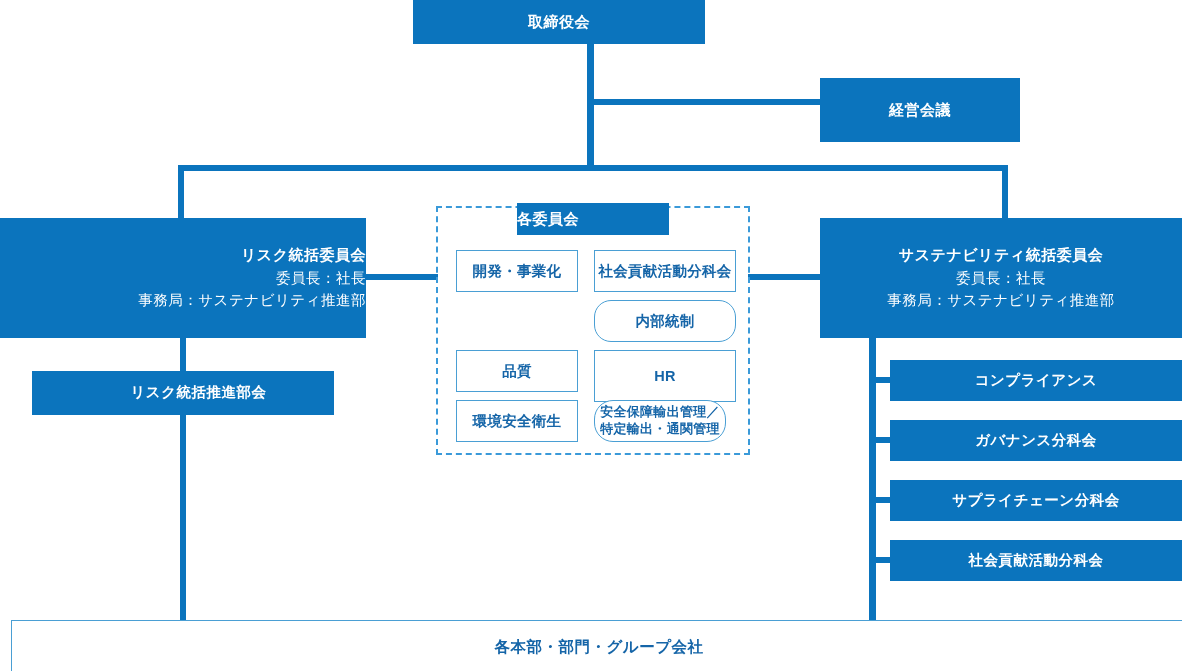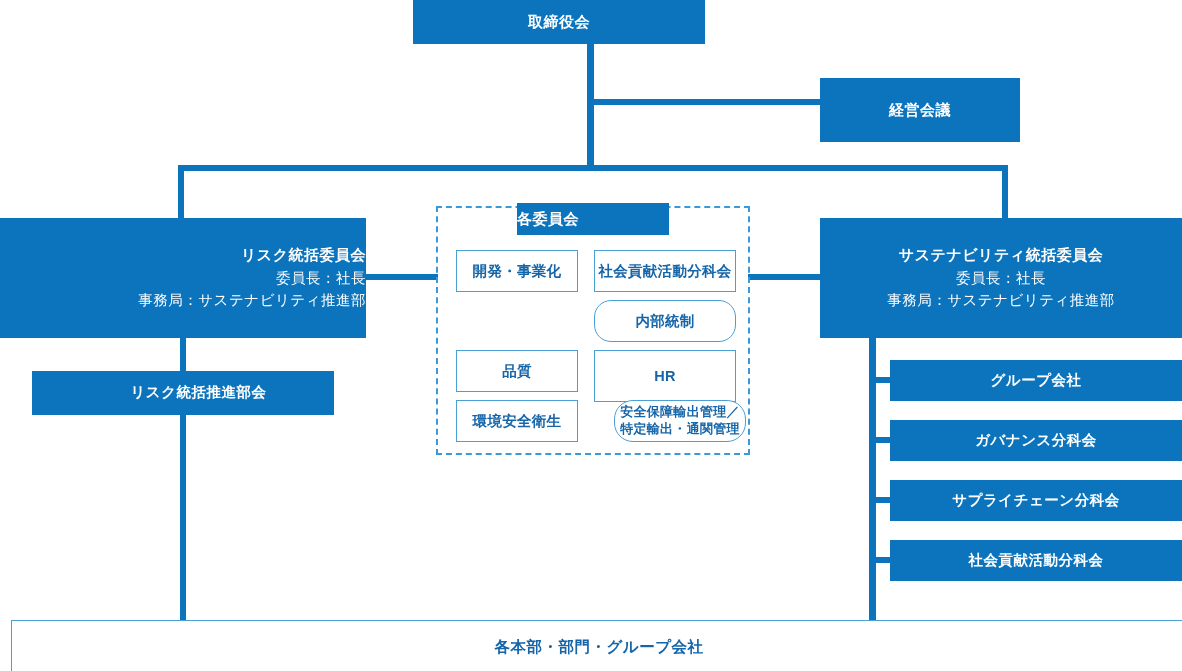--- a/index.html
+++ b/index.html
@@ -144,21 +144,21 @@
     <span class="title">リスク統括推進部会</span>
   </div>
 
   <div class="node" style="left:820px; top:218px; width:362px; height:120px;">
     <span class="title">サステナビリティ統括委員会</span>
     <span class="sub">委員長：社長</span>
     <span class="sub">事務局：サステナビリティ推進部</span>
   </div>
 
   <div class="node small" style="left:890px; top:360px; width:292px; height:41px;">
-    <span class="title">グループ会社</span>
+    <span class="title">コンプライアンス</span>
   </div>
   <div class="node small" style="left:890px; top:420px; width:292px; height:41px;">
     <span class="title">ガバナンス分科会</span>
   </div>
   <div class="node small" style="left:890px; top:480px; width:292px; height:41px;">
     <span class="title">サプライチェーン分科会</span>
   </div>
   <div class="node small" style="left:890px; top:540px; width:292px; height:41px;">
     <span class="title">社会貢献活動分科会</span>
   </div>
@@ -180,21 +180,21 @@
   </div>
   <div class="chip" style="left:456px; top:350px; width:122px; height:42px;">
     <span>品質</span>
   </div>
   <div class="chip" style="left:594px; top:350px; width:142px; height:52px;">
     <span>HR</span>
   </div>
   <div class="chip" style="left:456px; top:400px; width:122px; height:42px;">
     <span>環境安全衛生</span>
   </div>
-  <div class="chip two-line" style="left:614px; top:400px; width:132px; height:42px; flex-direction:column;border-radius:19px;">
+  <div class="chip two-line" style="left:594px; top:400px; width:132px; height:42px; flex-direction:column;border-radius:19px;">
     <span>安全保障輸出管理／</span>
     <span>特定輸出・通関管理</span>
   </div>
 
   <div class="bottom-bar" style="left:3px; top:620px; width:1176px; height:55px;margin-left:8px;">
     <span>各本部・部門・グループ会社</span>
   </div>
 
 </div>
 

